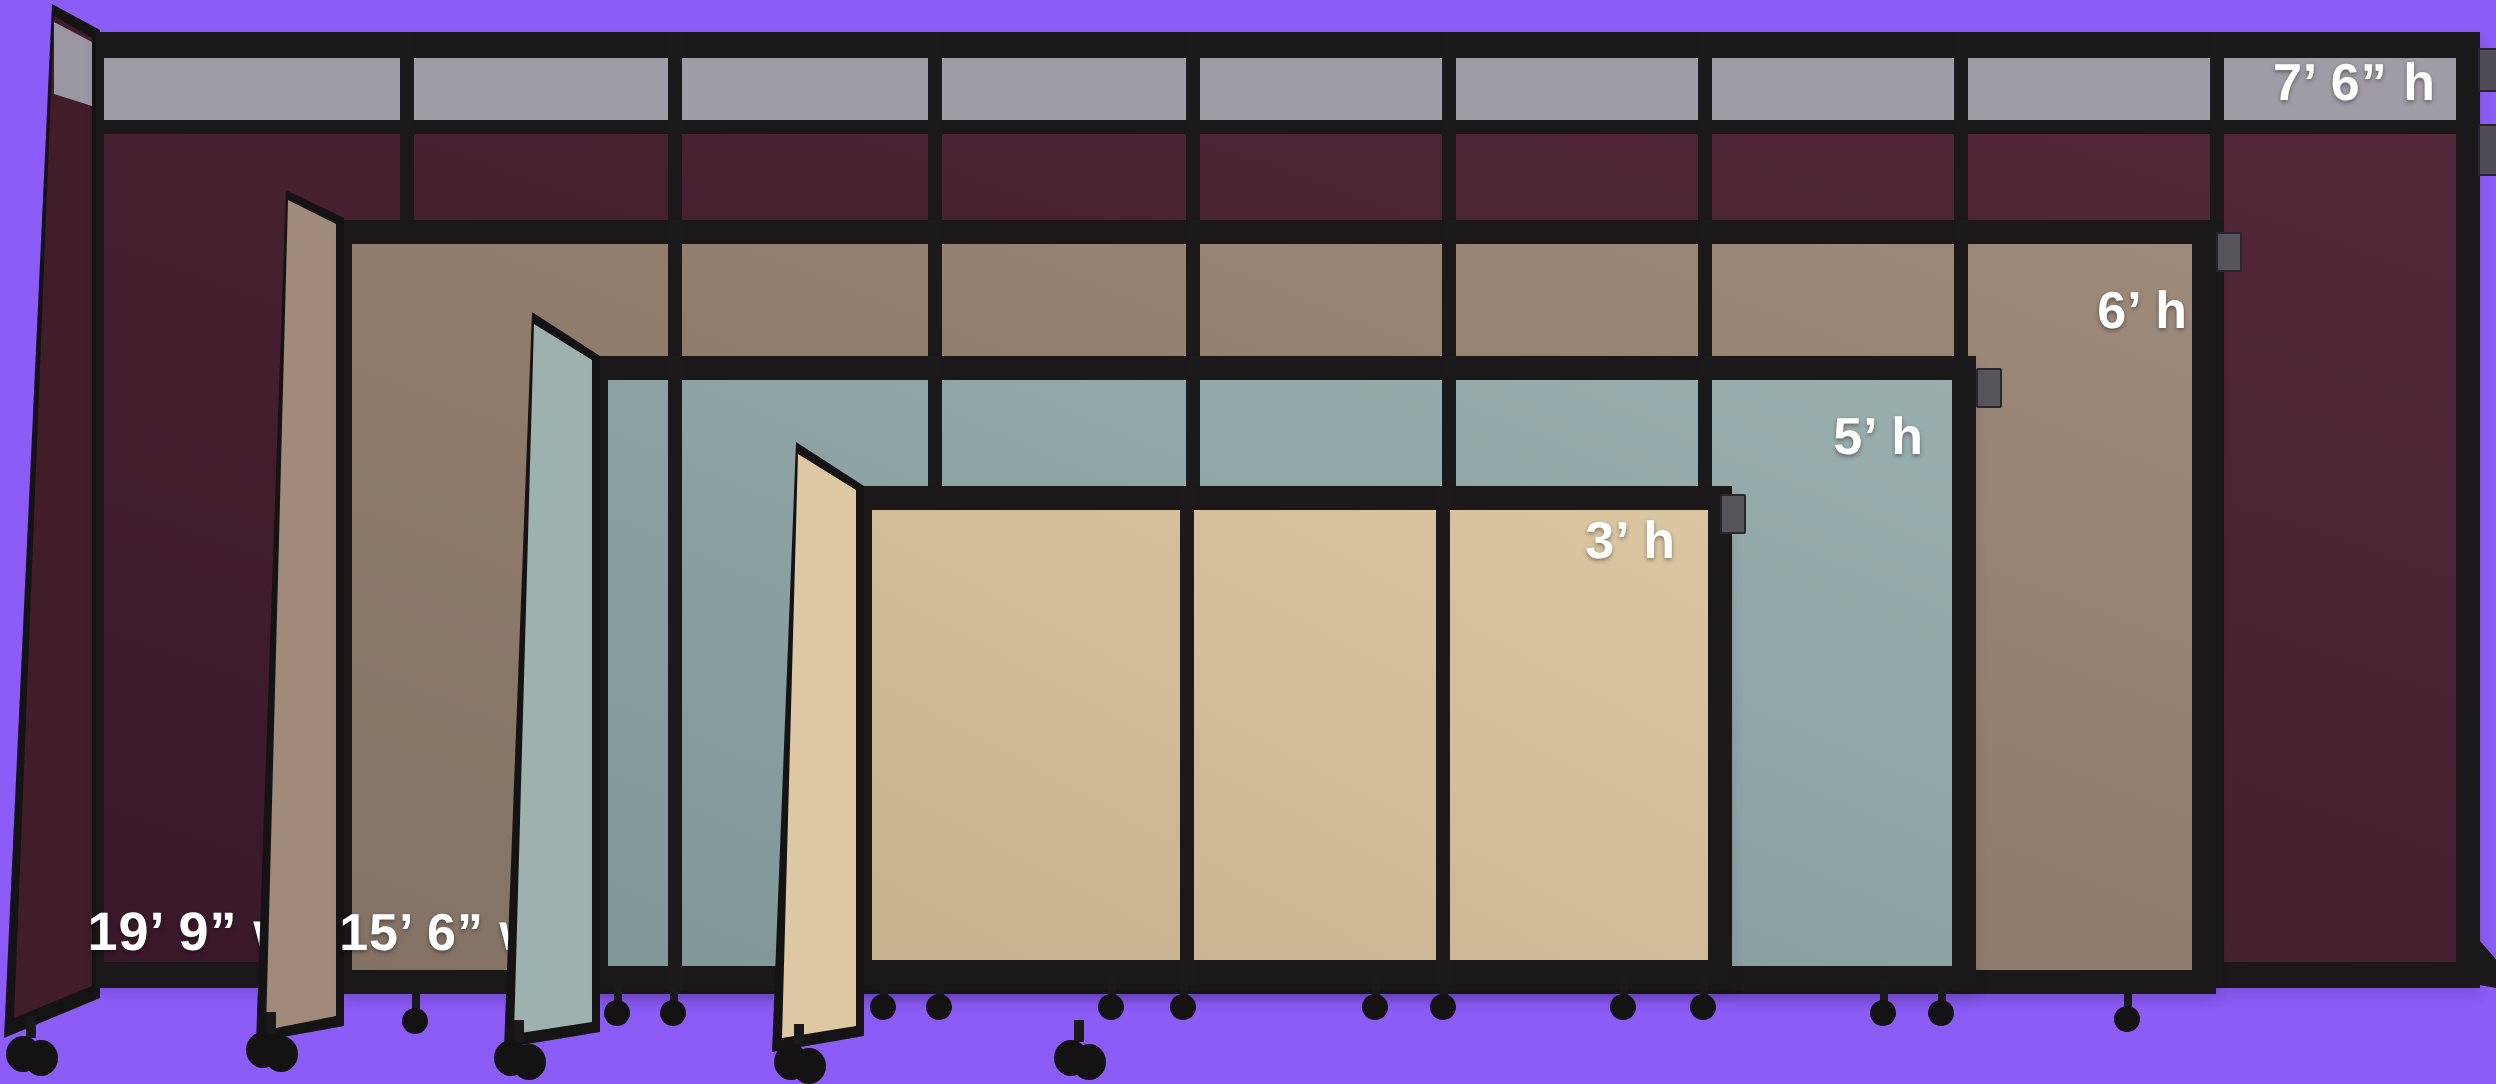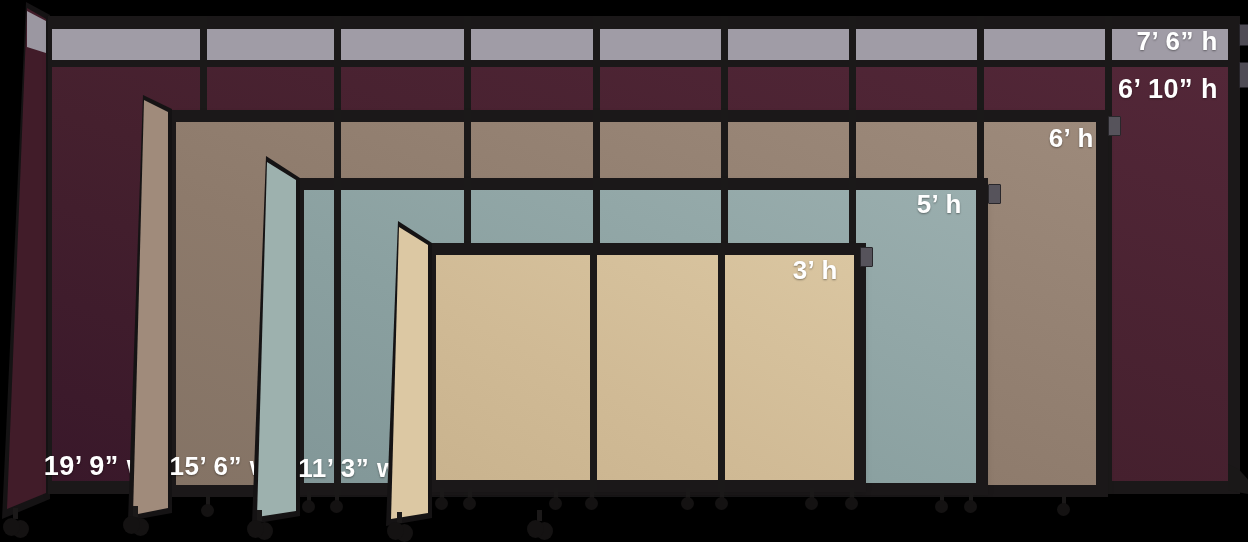--- a/index.html
+++ b/index.html
@@ -1,16 +1,16 @@
 <!DOCTYPE html>
 <html><head>
 <meta charset="utf-8">
 <style>
   html,body{margin:0;padding:0;background:#ffffff;}
-  #stage{position:relative;width:1248px;height:542px;background:#000000;overflow:hidden;
+  #stage{position:relative;width:1248px;height:542px;background:#8b5cf6;overflow:hidden;
          font-family:"Liberation Sans",sans-serif;}
   .abs{position:absolute;}
   .body{position:absolute;background:#1b1819;box-shadow:0 4px 6px rgba(0,0,0,0.10);}
   .fab{position:absolute;}
   .seam{position:absolute;top:0;bottom:0;width:7px;background:#1b1919;}
   .tx{background-image:radial-gradient(rgba(255,255,255,0.09) 1px, rgba(0,0,0,0) 1.15px);
       background-size:3px 3px;}
   .txs{background-image:radial-gradient(rgba(255,255,255,0.22) 1px, rgba(0,0,0,0) 1.15px),
        radial-gradient(rgba(60,55,70,0.25) 1px, rgba(0,0,0,0) 1.2px);
        background-size:3px 3px,4px 4px;background-position:0 0,2px 1px;}
@@ -57,21 +57,20 @@
       <div class="seam" style="left:1057px;"></div>
     </div>
 
     <div class="bracket" style="left:1239px;top:24px;height:20px;"></div>
     <div class="bracket" style="left:1239px;top:62px;height:24px;"></div>
     <div class="abs" style="left:1228px;top:464px;width:20px;height:30px;background:#1a1818;
                 clip-path:polygon(0 0,55% 18%,100% 52%,100% 100%,0 88%);"></div>
     <div class="cast-l" style="left:2px;top:508px;"></div>
 
     <div class="lbl lbl-h" style="left:1018px;top:26px;width:200px;">7’ 6” h</div>
-    <div class="lbl lbl-h" style="left:1018px;top:74px;width:200px;font-size:27px;">6’ 10” h</div>
     <div class="lbl lbl-w" style="left:38px;top:451px;width:116px;">19’ 9” w</div>
   </div>
 
   <div class="layer" style="z-index:20;">
     <div class="abs" style="left:126px;top:95px;width:48px;height:430px;background:#151314;
                 clip-path:polygon(17px 0px,46px 14px,46px 418px,2px 426px);"></div>
     <div class="abs tx" style="left:126px;top:95px;width:48px;height:430px;background:#a08b7b;
                 clip-path:polygon(18px 5px,42px 17px,42px 413px,7px 420px);"></div>
     <div class="body" style="left:172px;top:110px;width:936px;height:387px;">
       <div class="fab tx" style="left:4px;top:12px;width:920px;height:363px;
@@ -80,21 +79,21 @@
       <div class="seam" style="left:292px;"></div>
       <div class="seam" style="left:421px;"></div>
       <div class="seam" style="left:549px;"></div>
       <div class="seam" style="left:677px;"></div>
       <div class="seam" style="left:805px;"></div>
     </div>
     <div class="tab" style="left:1108px;top:116px;"></div>
     <div class="cast-l" style="left:122px;top:506px;"></div>
     <div class="cast-s" style="left:200px;top:495px;"></div>
     <div class="cast-s" style="left:1056px;top:494px;"></div>
-    <div class="lbl lbl-h" style="left:964px;top:123px;width:130px;">6’ h</div>
+    <div class="lbl lbl-h" style="left:964px;top:140px;width:130px;">6’ h</div>
     <div class="lbl lbl-w" style="left:166px;top:451px;width:108px;font-size:26px;">15’ 6” w</div>
   </div>
 
   <div class="layer" style="z-index:30;">
     <div class="abs" style="left:250px;top:156px;width:52px;height:369px;background:#151314;
                 clip-path:polygon(16px 0px,50px 22px,50px 360px,2px 368px);"></div>
     <div class="abs tx" style="left:250px;top:156px;width:52px;height:369px;background:#9db1ae;
                 clip-path:polygon(17px 6px,46px 24px,46px 355px,7px 361px);"></div>
     <div class="body" style="left:300px;top:178px;width:688px;height:317px;">
       <div class="fab tx" style="left:4px;top:12px;width:672px;height:293px;
@@ -104,22 +103,21 @@
       <div class="seam" style="left:293px;"></div>
       <div class="seam" style="left:421px;"></div>
       <div class="seam" style="left:549px;"></div>
     </div>
     <div class="tab" style="left:988px;top:184px;"></div>
     <div class="cast-l" style="left:246px;top:510px;"></div>
     <div class="cast-s" style="left:301px;top:491px;"></div>
     <div class="cast-s" style="left:329px;top:491px;"></div>
     <div class="cast-s" style="left:934px;top:491px;"></div>
     <div class="cast-s" style="left:963px;top:491px;"></div>
-    <div class="lbl lbl-h" style="left:832px;top:189px;width:130px;">5’ h</div>
-    <div class="lbl lbl-w" style="left:294px;top:453px;width:108px;font-size:26px;">11’ 3” w</div>
+    <div class="lbl lbl-h" style="left:832px;top:203px;width:130px;">5’ h</div>
   </div>
 
   <div class="layer" style="z-index:40;">
     <div class="abs" style="left:384px;top:221px;width:50px;height:305px;background:#151314;
                 clip-path:polygon(14px 0px,48px 22px,48px 297px,2px 305px);"></div>
     <div class="abs tx" style="left:384px;top:221px;width:50px;height:305px;background:#dcc8a3;
                 clip-path:polygon(15px 6px,44px 24px,44px 292px,7px 298px);"></div>
     <div class="body" style="left:432px;top:243px;width:434px;height:249px;">
       <div class="fab tx" style="left:4px;top:12px;width:418px;height:225px;
                   background:linear-gradient(to bottom left,#dac6a1,#d0ba95 60%,#c9b38e);"></div>

